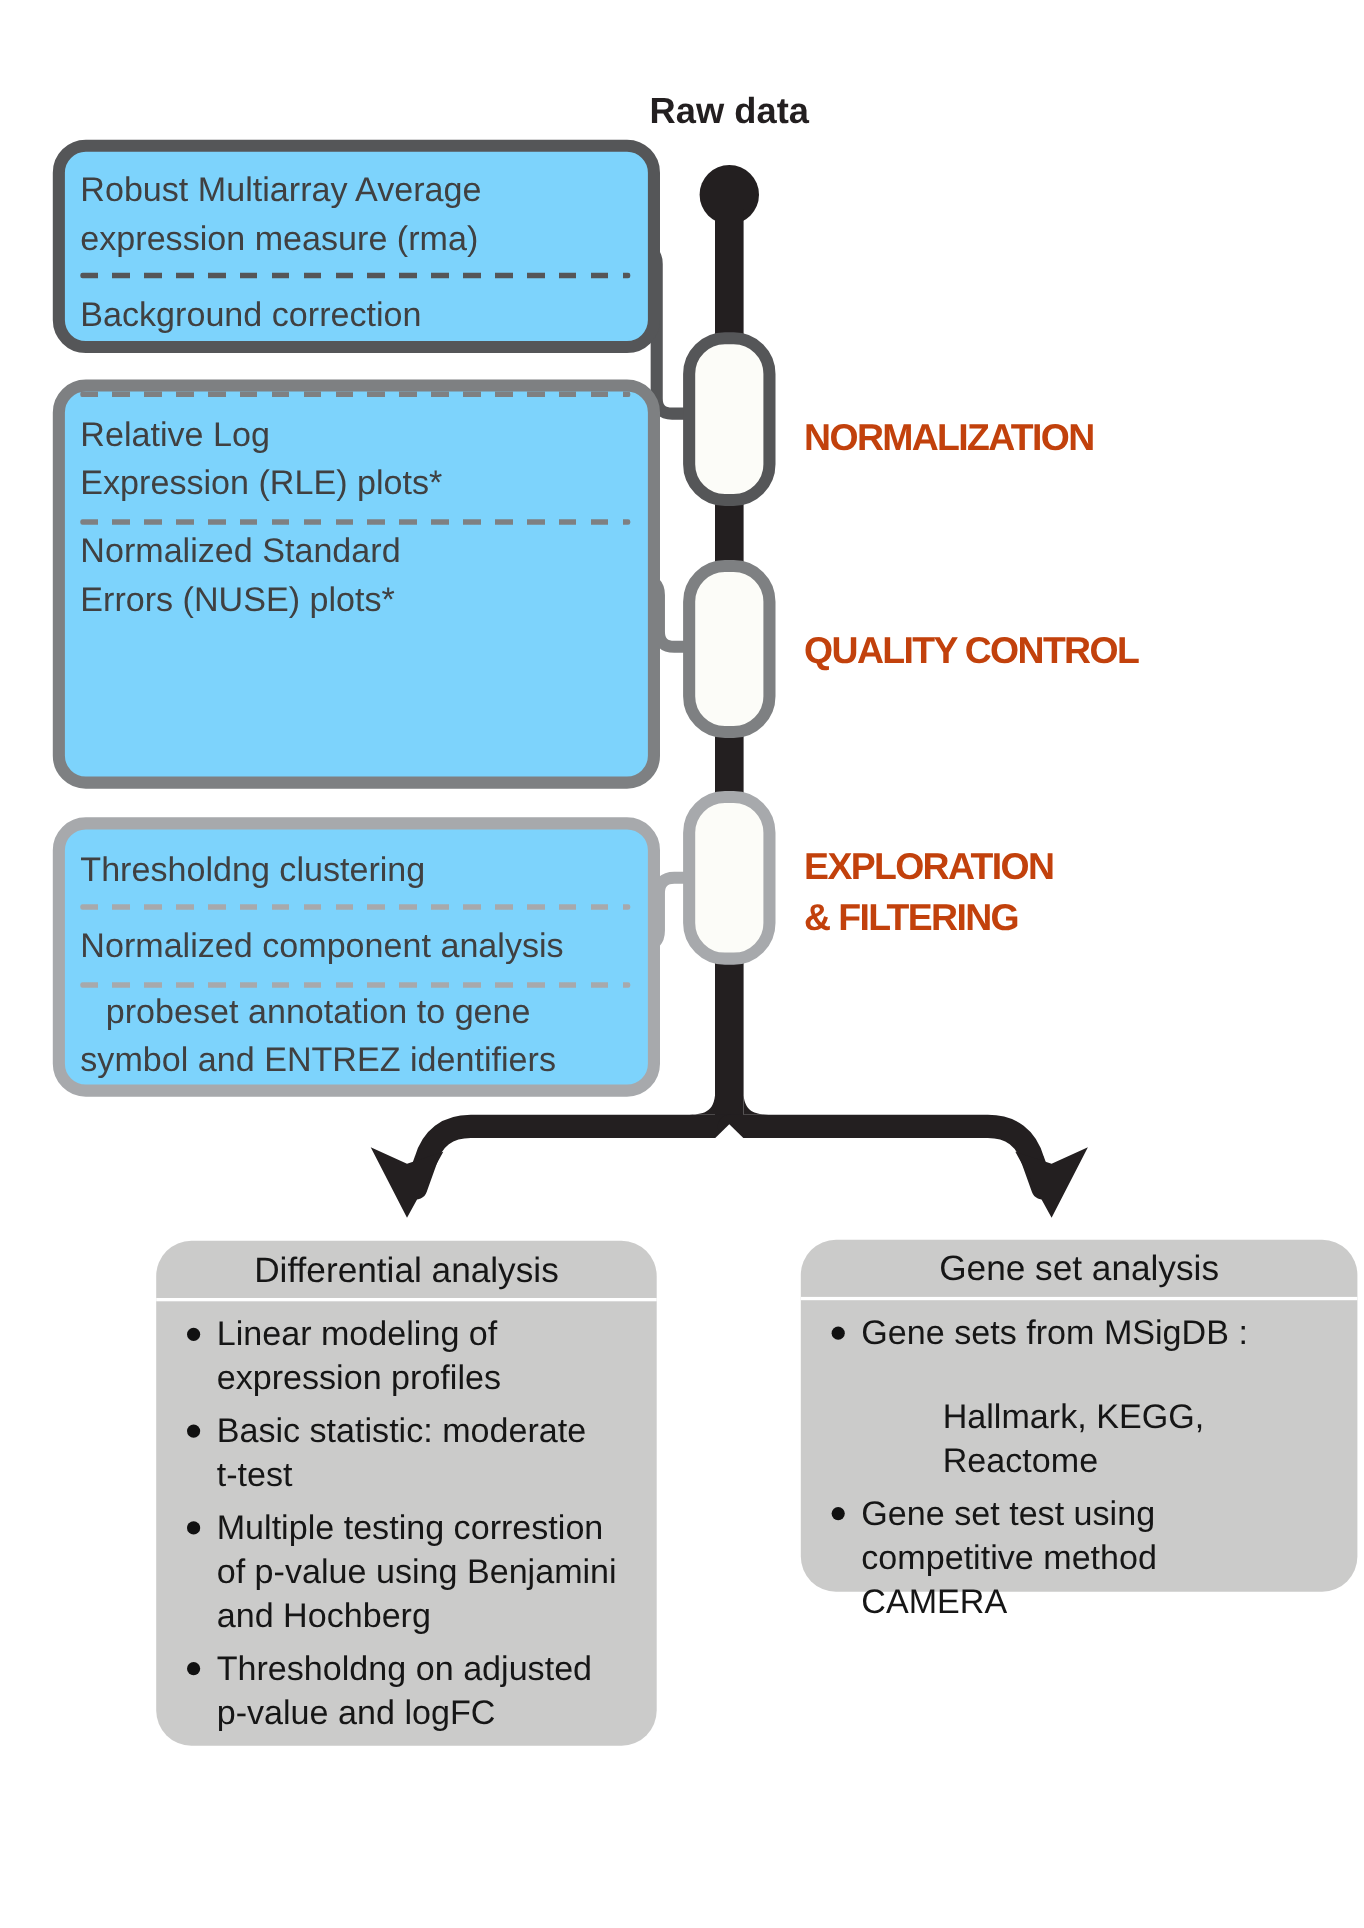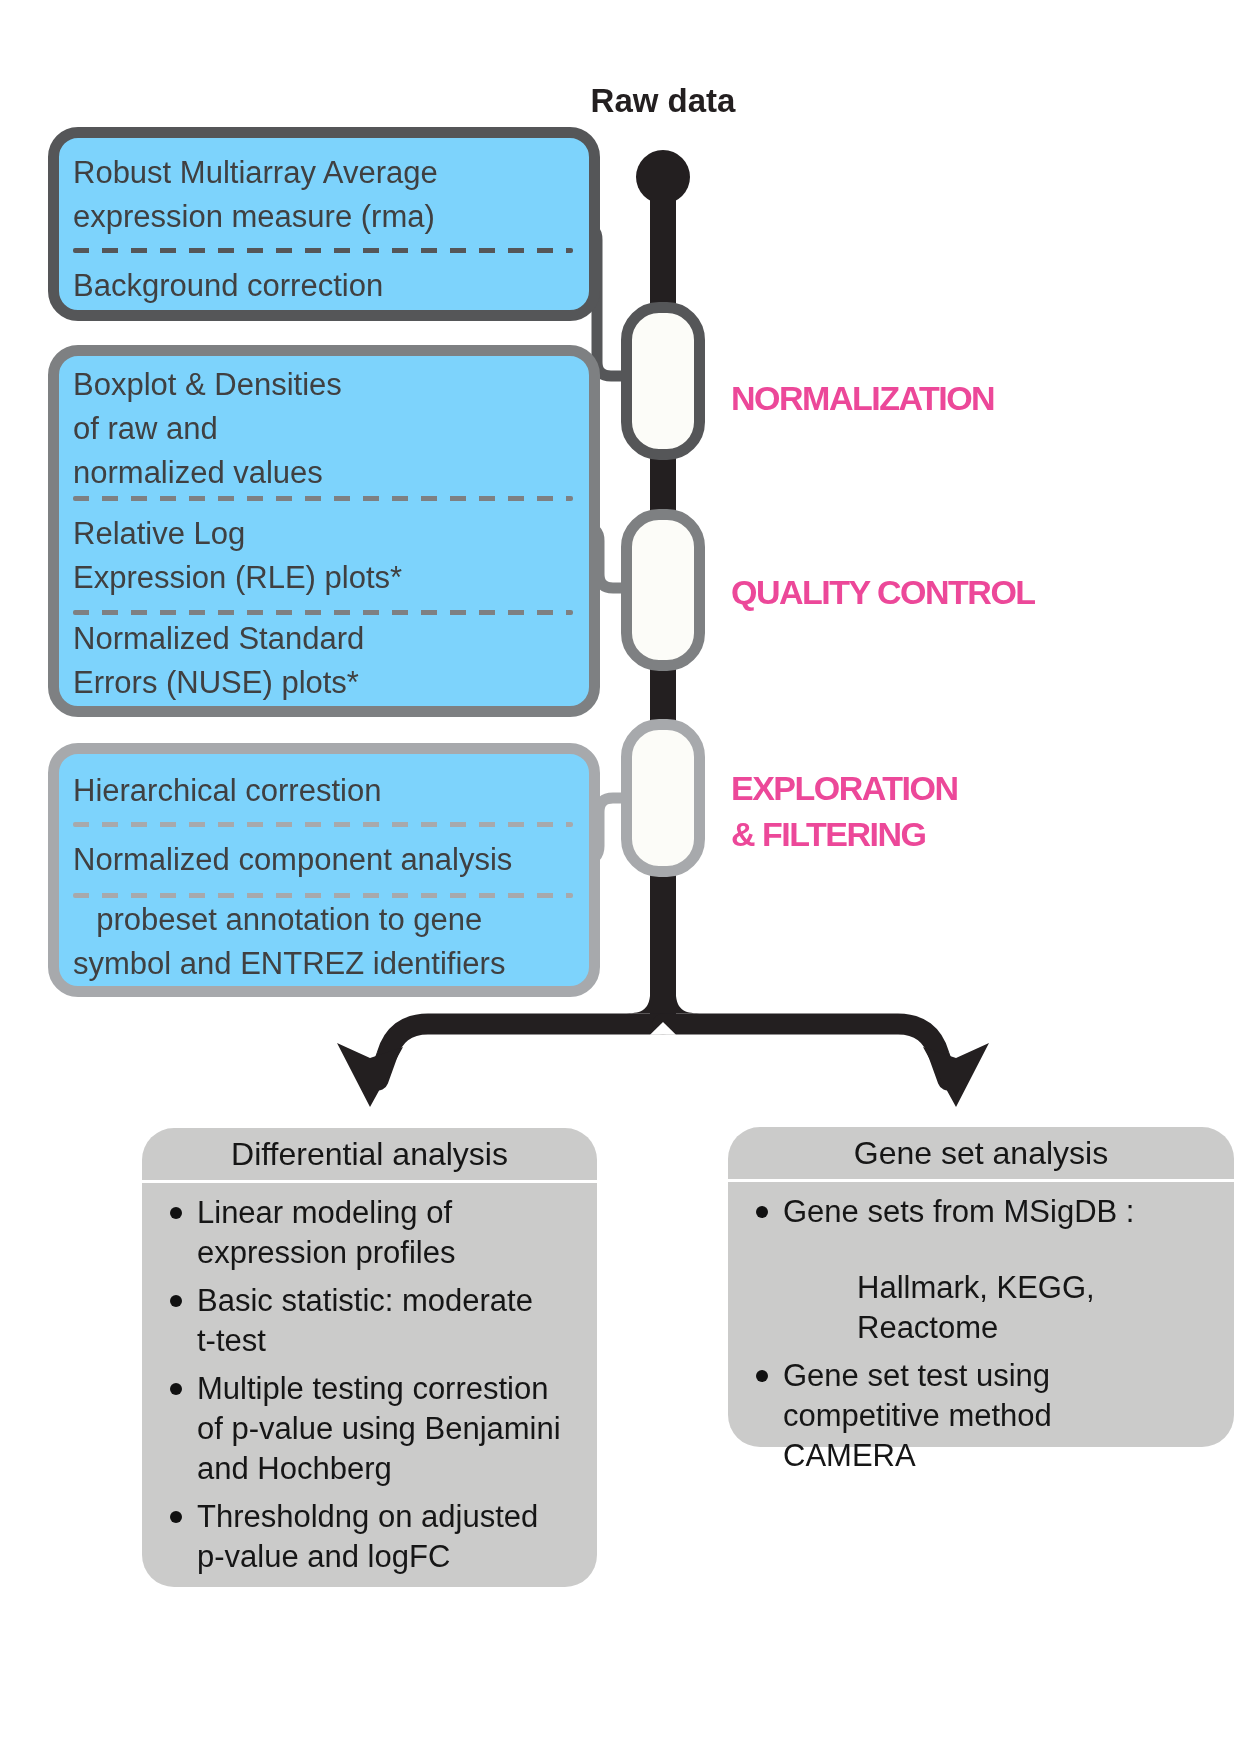--- a/index.html
+++ b/index.html
@@ -52,21 +52,21 @@
   
   .pill{
     left:621px;width:62px;background:var(--pill_fill);
     border-radius:38px;z-index:2;
   }
   .p1{top:302px;height:136px;border:11px solid var(--stage1_gray);}
   .p2{top:509px;height:140px;border:11px solid var(--stage2_gray);}
   .p3{top:719px;height:136px;border:11px solid var(--stage3_gray);}
   
   .stage-label{
-    left:731px;width:420px;font-weight:bold;color:#ec4899;
+    left:731px;width:420px;font-weight:bold;color:#c2410c;
     font-size:34px;line-height:46px;letter-spacing:-1.5px;
     white-space:pre-line;z-index:3;
   }
   .sl1{top:375px;}
   .sl2{top:569px;}
   .sl3{top:765px;}
   
   .panel{
     background:var(--panel_gray);border-radius:32px;z-index:1;
     display:flex;flex-direction:column;box-sizing:border-box;
@@ -118,40 +118,35 @@
     <div class="txt">Robust Multiarray Average
 expression measure (rma)</div>
   </div>
   <div class="dash1"></div>
   <div class="sec s2">
     <div class="txt">Background correction</div>
   </div>
 </div>
 
 <div class="abs mbox b2">
-  <div class="sec s1">
-    <div class="txt">Boxplot &amp; Densities
-of raw and
-normalized values</div>
-  </div>
   <div class="dash2"></div>
   <div class="sec s2">
     <div class="txt">Relative Log
 Expression (RLE) plots*</div>
   </div>
   <div class="dash2"></div>
   <div class="sec s3">
     <div class="txt">Normalized Standard
 Errors (NUSE) plots*</div>
   </div>
 </div>
 
 <div class="abs mbox b3">
   <div class="sec s1">
-    <div class="txt">Hierarchical correstion</div>
+    <div class="txt">Thresholdng clustering</div>
   </div>
   <div class="dash3"></div>
   <div class="sec s2">
     <div class="txt">Normalized component analysis</div>
   </div>
   <div class="dash3"></div>
   <div class="sec s3">
     <div class="txt">probeset annotation to gene
 symbol and ENTREZ identifiers</div>
   </div>

